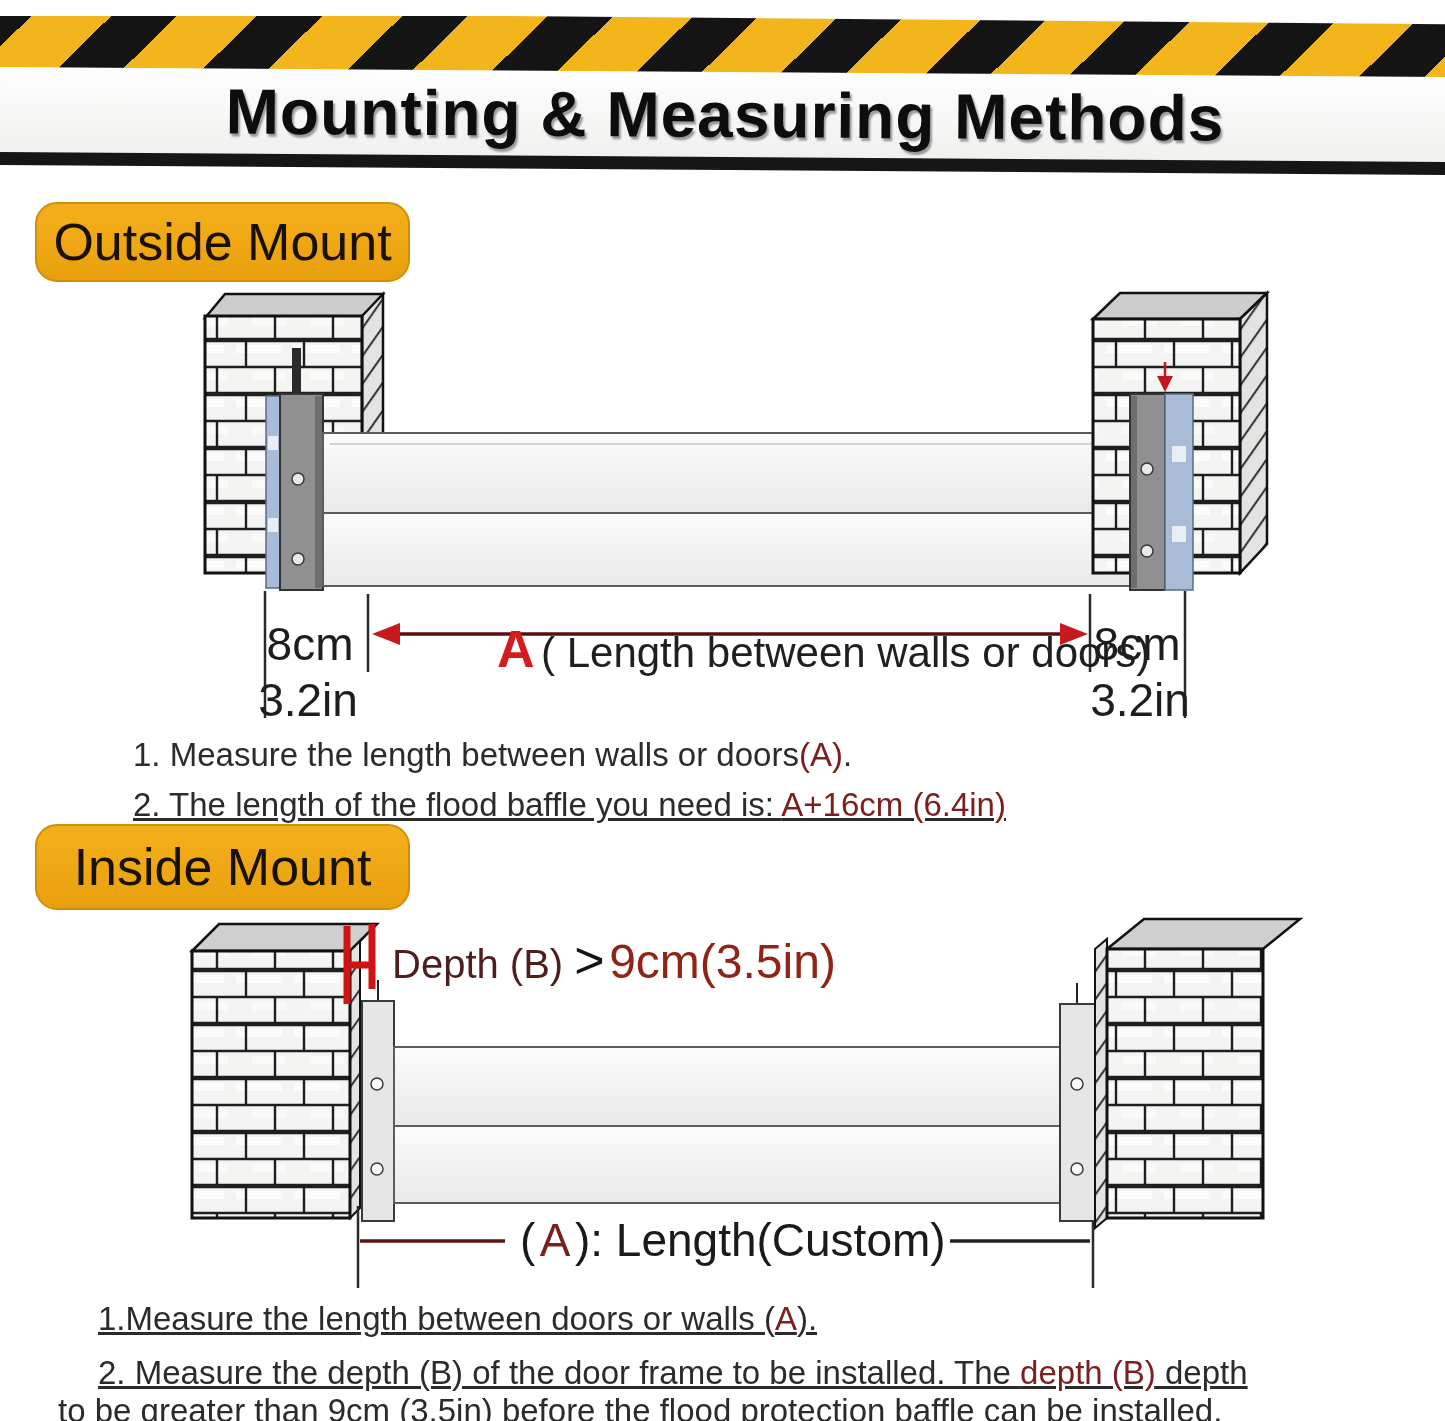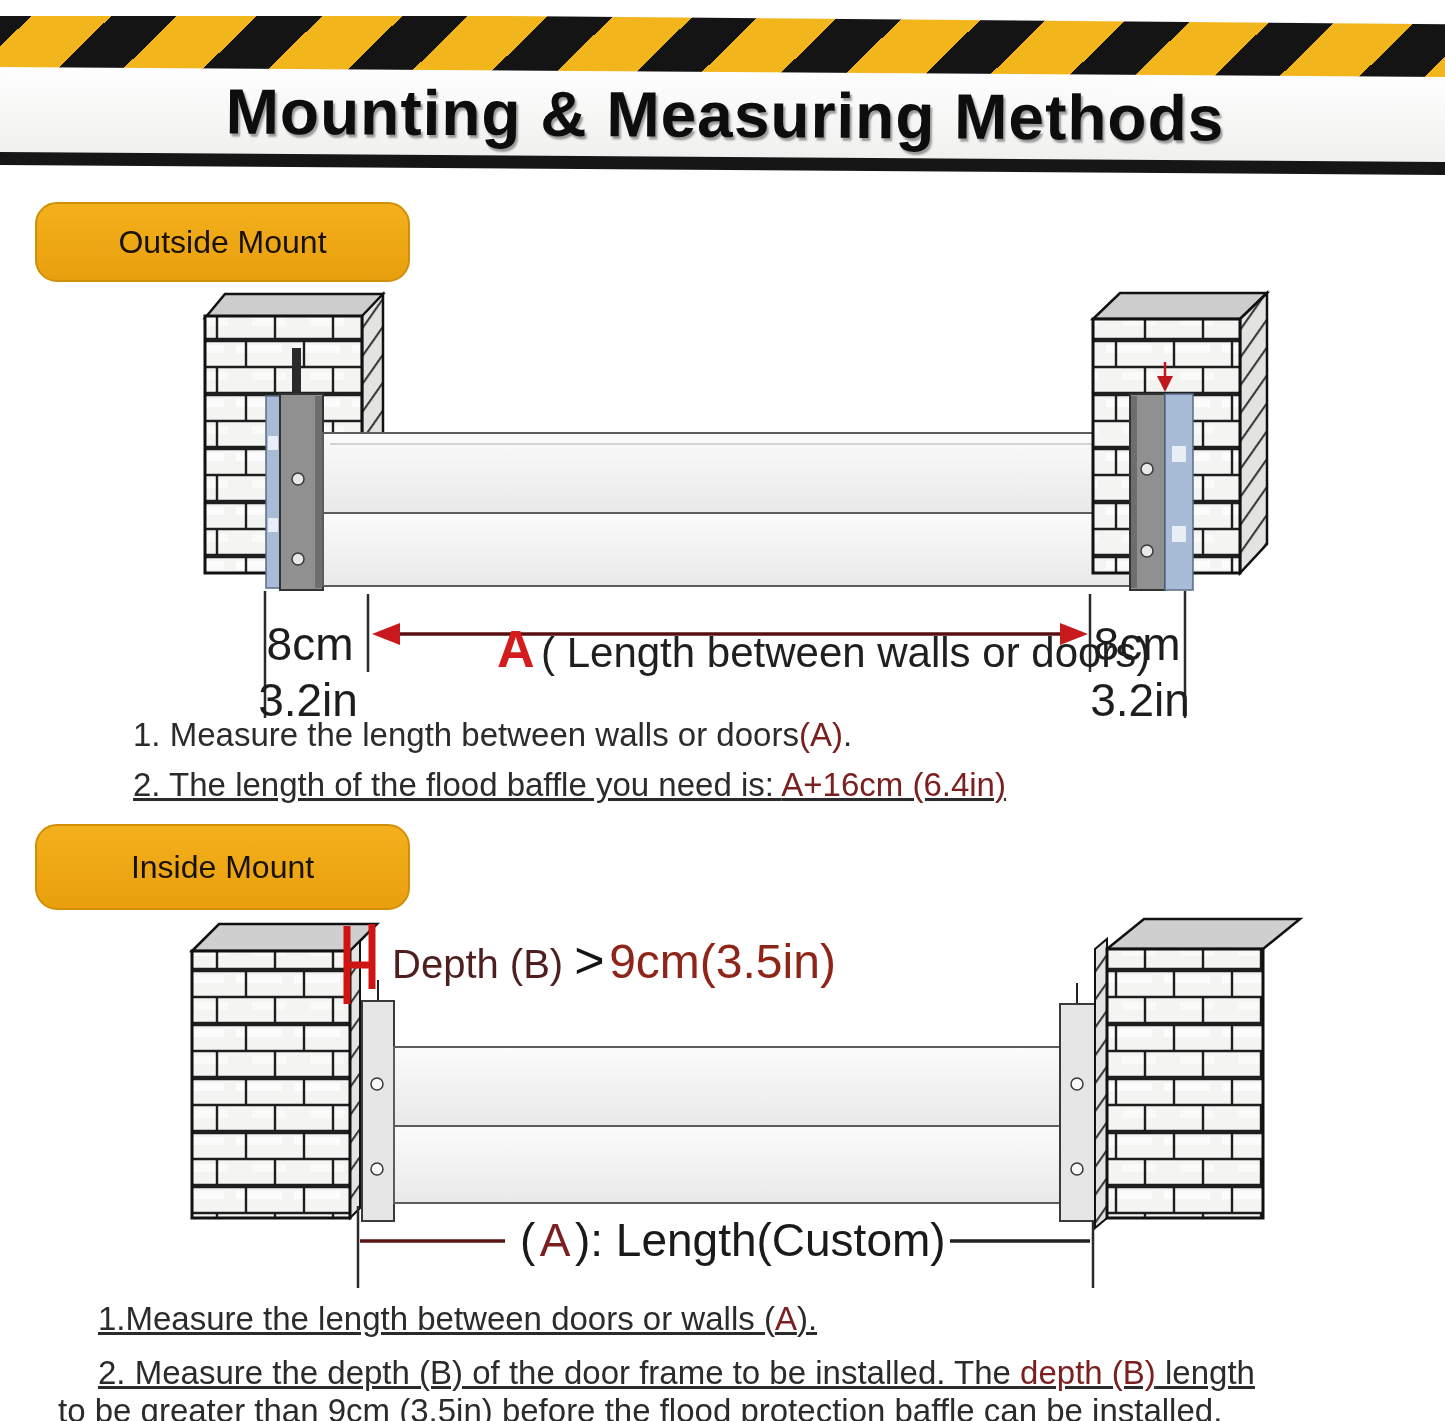--- a/index.html
+++ b/index.html
@@ -14,33 +14,33 @@
              background:linear-gradient(#fefefe,#f0f0ee);
              display:flex;align-items:center;justify-content:center;transform:rotate(0.4deg);}
   .title{font-size:64px;font-weight:700;color:#0d0d0d;letter-spacing:1px;
          text-shadow:2px 3px 2px rgba(105,105,105,.65), -1px -1px 0 rgba(255,255,255,.55);}
   .blackbar{position:absolute;left:-20px;top:141px;width:1490px;height:13px;background:#161616;
             transform:rotate(0.4deg);}
 
   
   .badge{position:absolute;left:35px;width:375px;display:flex;align-items:center;justify-content:center;
          background:linear-gradient(#f4b01c,#e99f0d);border:2px solid #d08f06;border-radius:22px;
-         font-size:32px;color:#181105;box-sizing:border-box;}
+         font-size:52px;color:#181105;box-sizing:border-box;}
   .badge-outside{top:186px;height:80px;}
   .badge-inside{top:808px;height:86px;text-align:center;}
 
   
   svg.diagram{position:absolute;left:0;display:block;font-family:"Liberation Sans",sans-serif;}
   #diagram-outside{top:270px;}
   #diagram-inside{top:900px;}
 
   
   .steps{position:absolute;font-size:33px;color:#2b2b2b;line-height:38px;}
   .steps p{margin:0;}
-  .steps-outside{left:133px;top:700px;}
+  .steps-outside{left:133px;top:720px;}
   .steps-outside p + p{margin-top:12px;text-decoration:underline;}
   .steps-inside{left:98px;top:1284px;text-decoration:underline;}
   .steps-inside .step2{margin-top:16px;}
   .steps-inside .wrapline{margin-left:-40px;}
   .maroon{color:#7b2020;}
 </style>
 </head>
 <body>
 
 <div class="page">
@@ -194,17 +194,17 @@
       <text x="520" y="340">
         <tspan font-size="46" fill="#1a1a1a">(</tspan>
         <tspan font-size="46" fill="#7b2020">A</tspan>
         <tspan font-size="46" fill="#1a1a1a">): Length(Custom)</tspan>
       </text>
     </g>
   </svg>
 
   <div class="steps steps-inside">
     <p><span>1.Measure the length between doors or walls (</span><span class="maroon">A</span><span>).</span></p>
-    <p class="step2"><span>2. Measure the depth (B) of the door frame to be installed. The </span><span class="maroon">depth (B)</span><span> length</span></p>
+    <p class="step2"><span>2. Measure the depth (B) of the door frame to be installed. The </span><span class="maroon">depth (B)</span><span> depth</span></p>
     <p class="wrapline"><span>to be greater than 9cm (3.5in) before the flood protection baffle can be installed.</span></p>
   </div>
 
 </div>
 
 </body></html>

